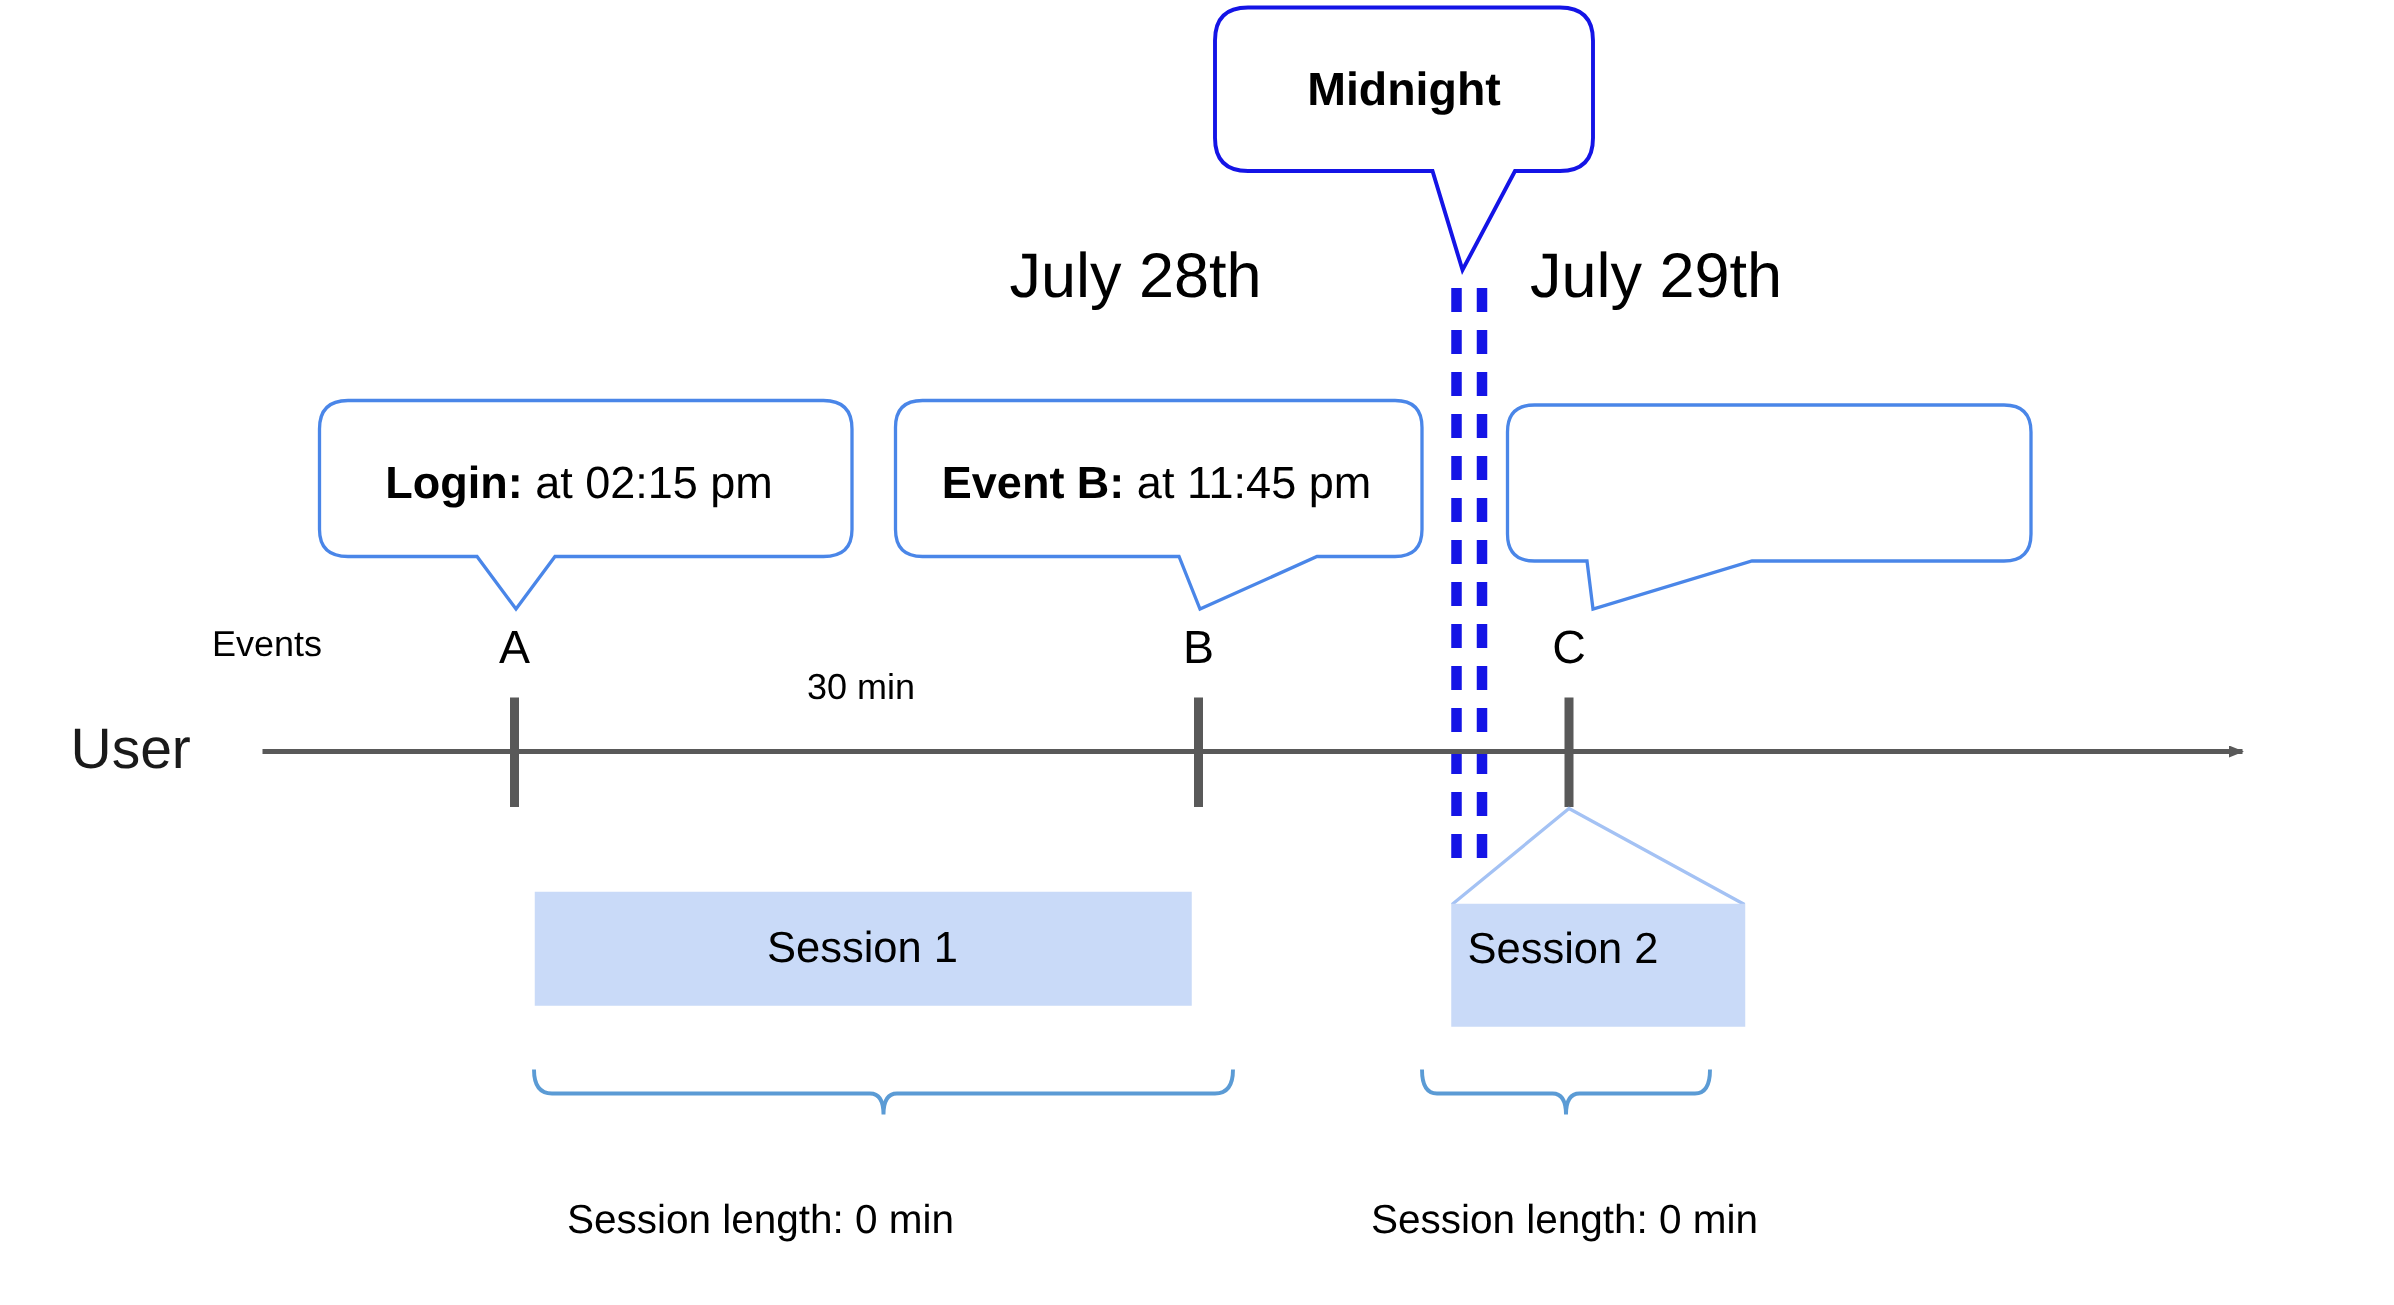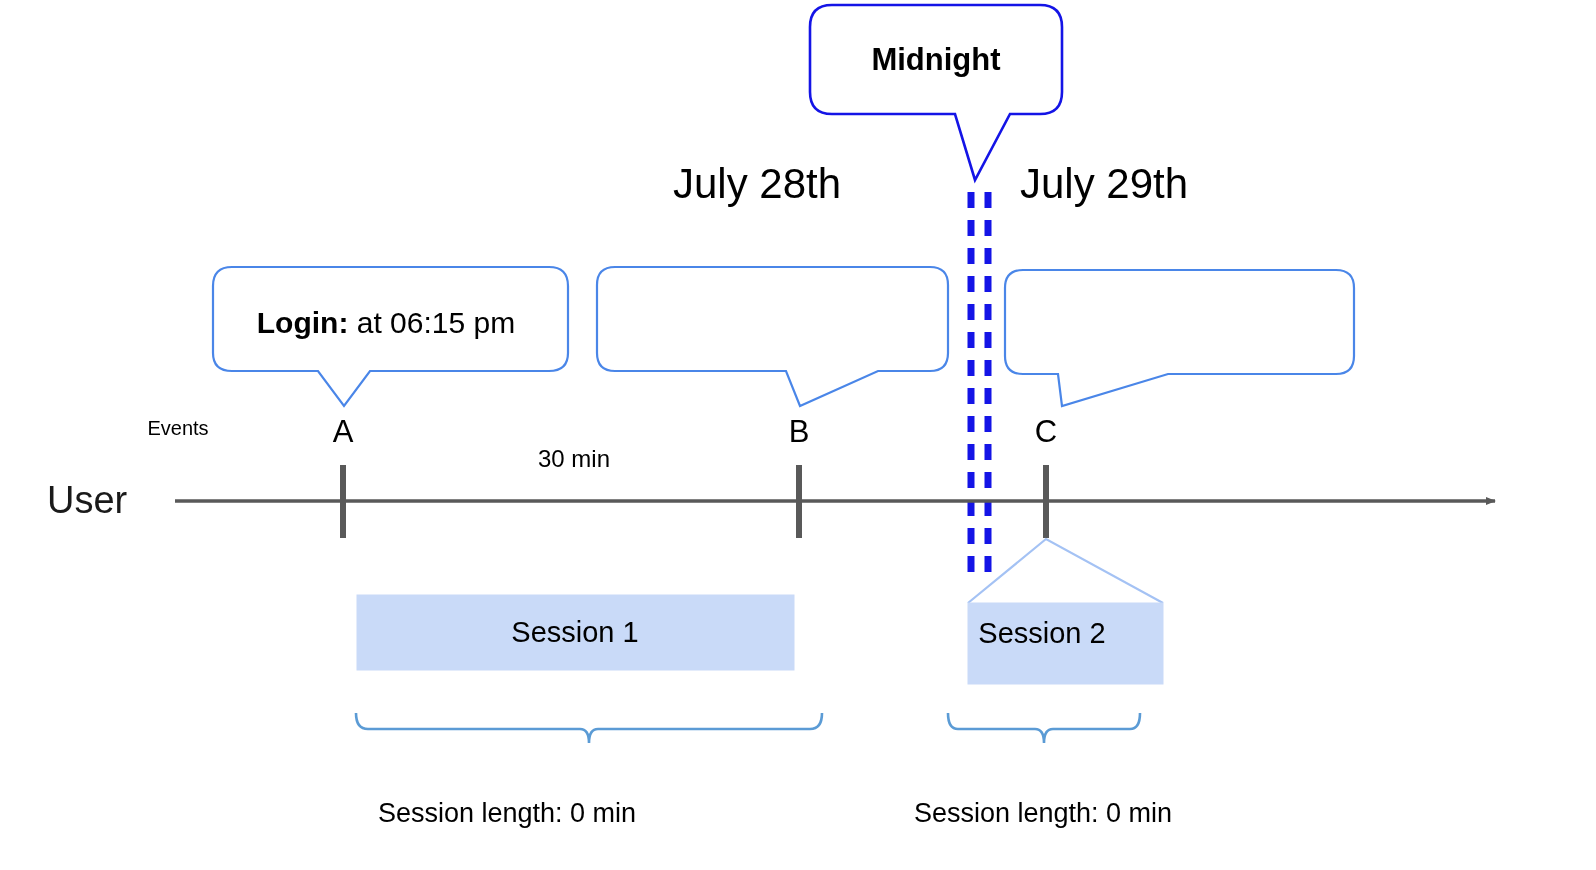--- a/index.html
+++ b/index.html
@@ -45,21 +45,21 @@
   }
   .date-text {
     font-size: 42px;
     color: #000000;
   }
   .axis-title {
     font-size: 38px;
     color: #1a1a1a;
   }
   .events-label {
-    font-size: 20px;
+    font-size: 24px;
     color: #000000;
   }
   .event-letter {
     font-size: 31px;
     color: #000000;
   }
   .gap-label {
     font-size: 24px;
     color: #000000;
   }
@@ -169,23 +169,26 @@
              L 1130,729
              Q 1140,729 1140,713" fill="none" stroke="#5b9bd5" stroke-width="2.6"></path>
   </svg>
 
   <div class="lbl midnight-text centered" style="left:936px; top:44px;">Midnight</div>
 
   <div class="lbl date-text centered" style="left:757px; top:163px;">July 28th</div>
   <div class="lbl date-text centered" style="left:1104px; top:163px;">July 29th</div>
 
   <div class="lbl callout-text centered" style="left:386px; top:308px;">
-    <b>Login:</b><span> at 06:15 pm</span>
+    <b>Login:</b><span> at 02:15 pm</span>
   </div>
 
+  <div class="lbl callout-text centered" style="left:771px; top:308px;">
+    <b>Event B:</b><span> at 11:45 pm</span>
+  </div>
 
 
   <div class="lbl events-label centered" style="left:178px; top:418px;">Events</div>
 
   <div class="lbl event-letter centered" style="left:343px; top:416px;">A</div>
   <div class="lbl event-letter centered" style="left:799px; top:416px;">B</div>
   <div class="lbl event-letter centered" style="left:1046px; top:416px;">C</div>
 
   <div class="lbl gap-label centered" style="left:574px; top:447px;">30 min</div>
 

